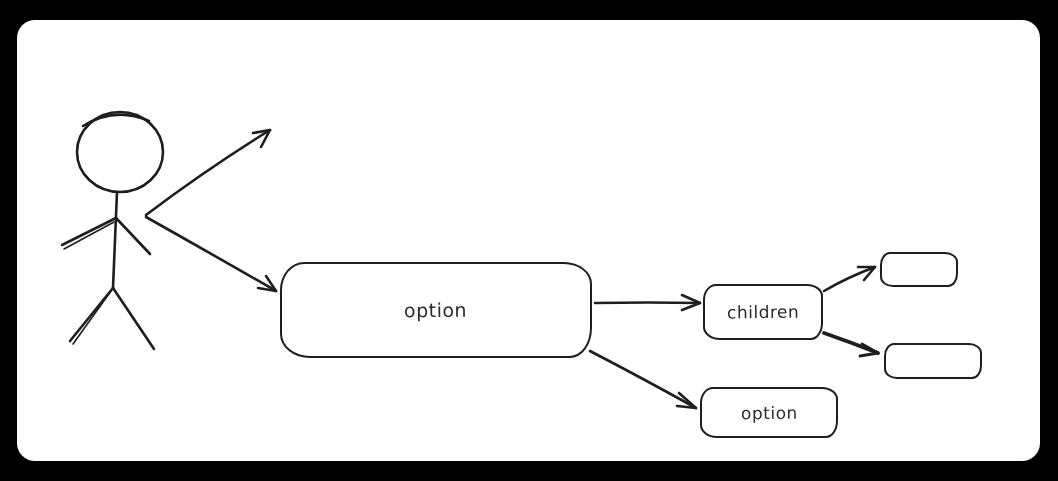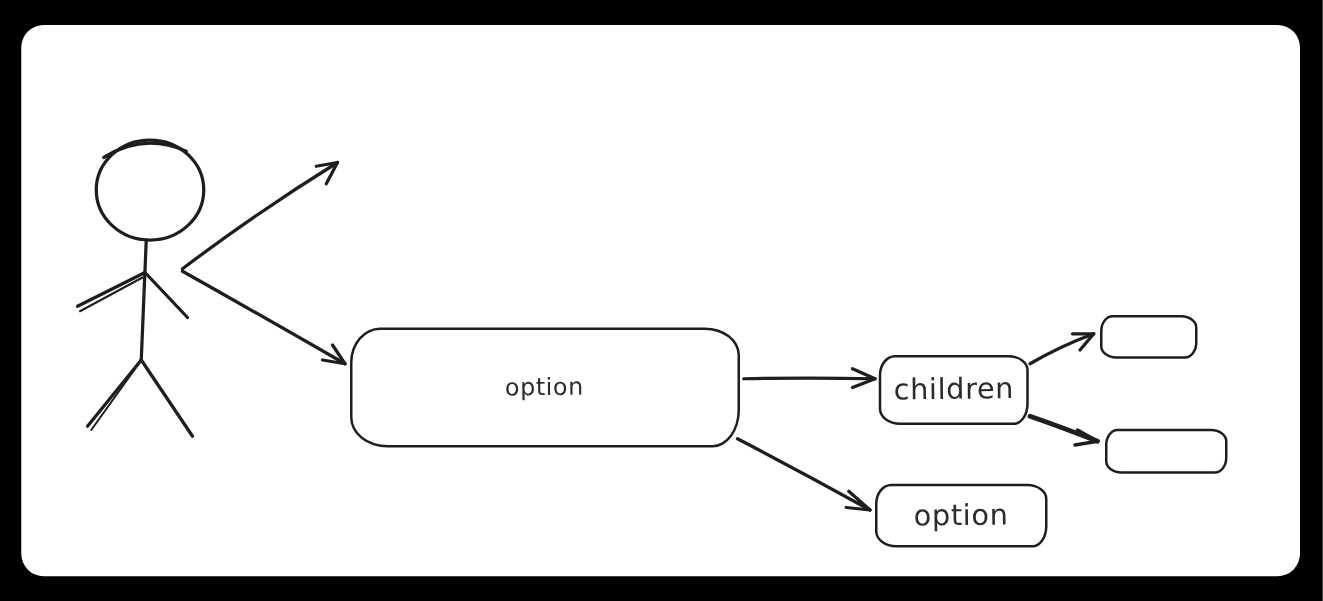--- a/index.html
+++ b/index.html
@@ -45,21 +45,21 @@
     color: #2b2b2b;
     transform: rotate(-0.6deg);
     white-space: nowrap;
   }
   .node.big {
     border-radius: 24px 28px 22px 30px / 28px 22px 30px 24px;
   }
   .node.mid {
     border-radius: 13px 16px 12px 17px / 16px 12px 17px 13px;
   }
-  .node.mid span { font-size: 23px; }
+  .node.mid span { font-size: 17px; }
   .node.small {
     border-radius: 10px 13px 10px 13px / 13px 10px 13px 10px;
   }
   .node-tagname  { left: 257px; top: 48px;  width: 324px; height: 95px; }
   .node-option   { left: 263px; top: 242px; width: 312px; height: 96px; }
   .node-children { left: 686px; top: 264px; width: 120px; height: 56px; }
   .node-props    { left: 683px; top: 367px; width: 138px; height: 51px; }
   .node-child1   { left: 863px; top: 232px; width: 78px;  height: 35px; }
   .node-child2   { left: 867px; top: 323px; width: 98px;  height: 36px; }
 </style>

